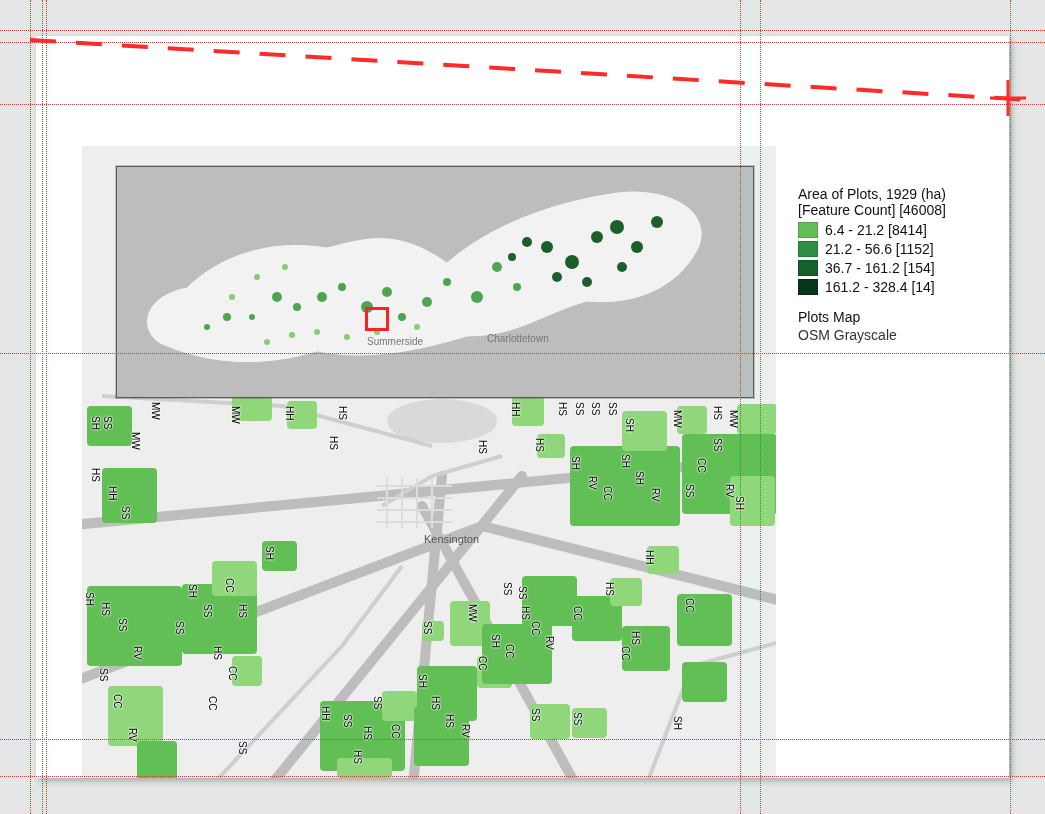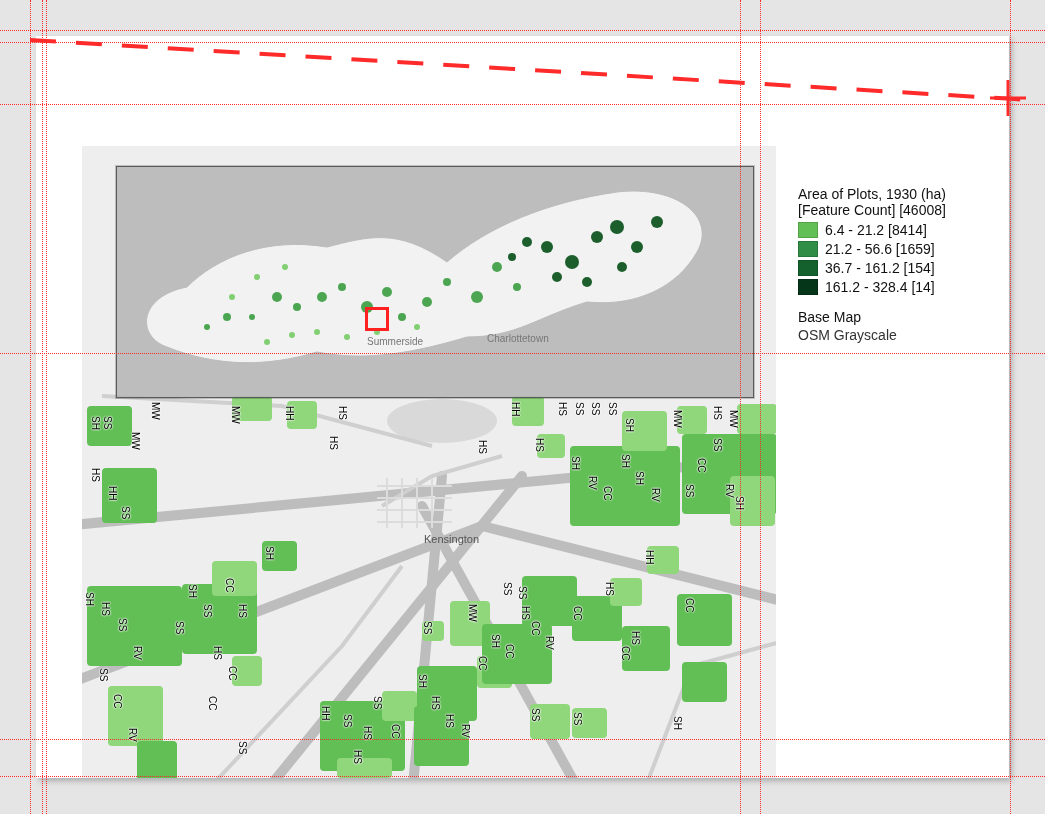--- a/index.html
+++ b/index.html
@@ -247,40 +247,40 @@
           <circle cx="168" cy="100" r="3"></circle>
       </g>
       <text x="250" y="178" font-size="10" fill="#777">Summerside</text>
       <text x="370" y="175" font-size="10" fill="#777">Charlottetown</text>
     </svg>
     <div class="extent" style="left: 248px; top: 140px;"></div>
   </div>
 
   <div class="legend">
     <div class="title">
-      <div>Area of Plots, 1930 (ha)</div>
+      <div>Area of Plots, 1929 (ha)</div>
       <div>[Feature Count] [46008]</div>
     </div>
     <div class="row">
         <span class="sw c1"></span>
         <span>6.4 - 21.2 [8414]</span>
       </div>
     <div class="row">
         <span class="sw c2"></span>
-        <span>21.2 - 56.6 [1659]</span>
+        <span>21.2 - 56.6 [1152]</span>
       </div>
     <div class="row">
         <span class="sw c3"></span>
         <span>36.7 - 161.2 [154]</span>
       </div>
     <div class="row">
         <span class="sw c4"></span>
         <span>161.2 - 328.4 [14]</span>
       </div>
-    <div class="base">Base Map</div>
+    <div class="base">Plots Map</div>
     <div class="baseval">OSM Grayscale</div>
   </div>
 
 </div>
 
 <div id="guides">
     <div class="guide gh" style="top: 30px;"></div>
     <div class="guide gh" style="top: 42px;"></div>
     <div class="guide gh" style="top: 104px;"></div>
     <div class="guide gh" style="top: 353px;"></div>

